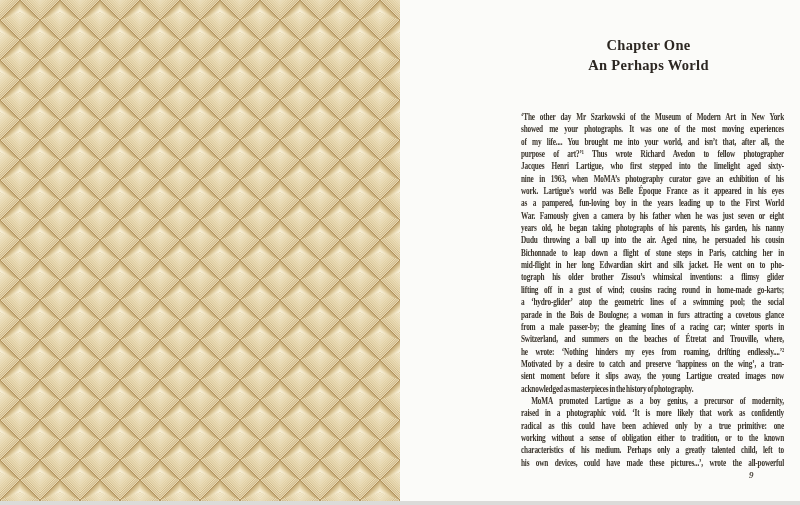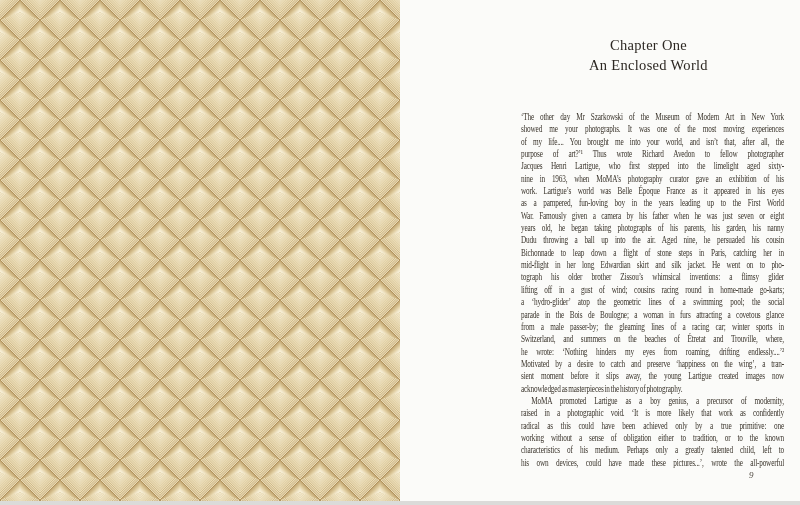--- a/index.html
+++ b/index.html
@@ -3,20 +3,21 @@
 <meta charset="utf-8">
 <style>
   html, body { margin: 0; padding: 0; background: #ffffff; }
   .stage {
     position: relative;
     width: 800px;
     height: 505px;
     overflow: hidden;
     background: #fbfbf9;
     font-family: "Liberation Serif", serif;
+    font-weight: bold;
   }
   .page-left {
     position: absolute; left: 0; top: 0;
     width: 400px; height: 505px;
   }
   .page-right {
     position: absolute; left: 400px; top: 0;
     width: 400px; height: 505px;
     background: #fbfbf9;
   }
@@ -92,21 +93,21 @@
           <use href="#pyr" x="20" y="20"></use>
         </pattern>
       </defs>
       <rect width="400" height="505" fill="url(#quilt)"></rect>
     </svg>
   </div>
 
   <div class="page-right">
     <div class="heading">
       <div>Chapter One</div>
-      <div>An Enclosed World</div>
+      <div>An Perhaps World</div>
     </div>
 
     <div class="body-text">
         <div class="line">‘The other day Mr Szarkowski of the Museum of Modern Art in New York</div>
         <div class="line">showed me your photographs. It was one of the most moving experiences</div>
         <div class="line">of my life.... You brought me into your world, and isn’t that, after all, the</div>
         <div class="line">purpose of art?’¹ Thus wrote Richard Avedon to fellow photographer</div>
         <div class="line">Jacques Henri Lartigue, who first stepped into the limelight aged sixty-</div>
         <div class="line">nine in 1963, when MoMA’s photography curator gave an exhibition of his</div>
         <div class="line">work. Lartigue’s world was Belle Époque France as it appeared in his eyes</div>

